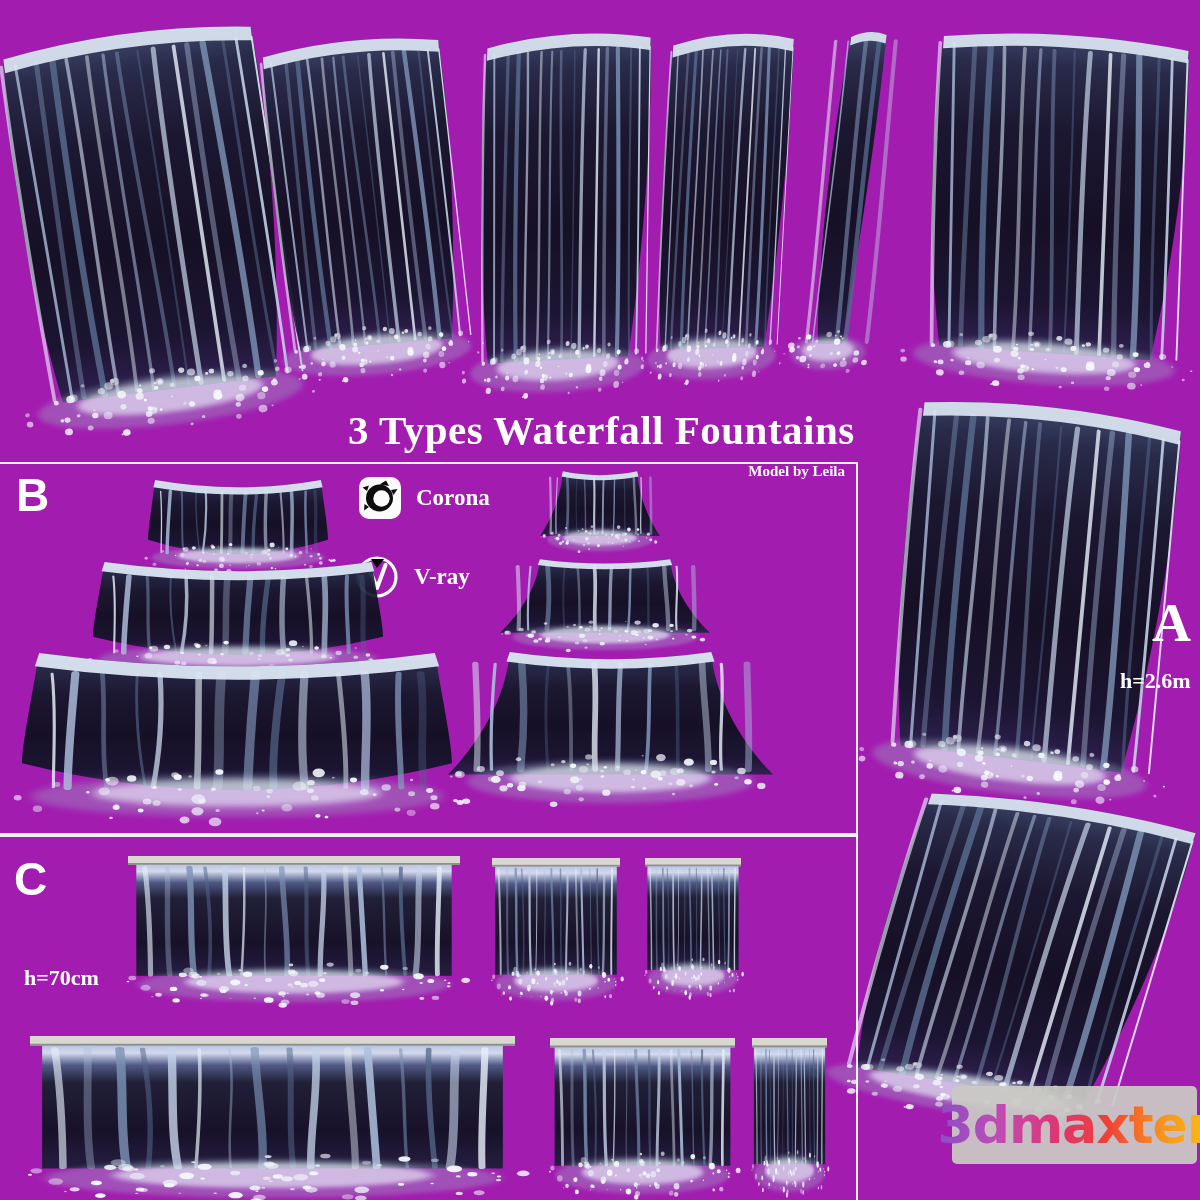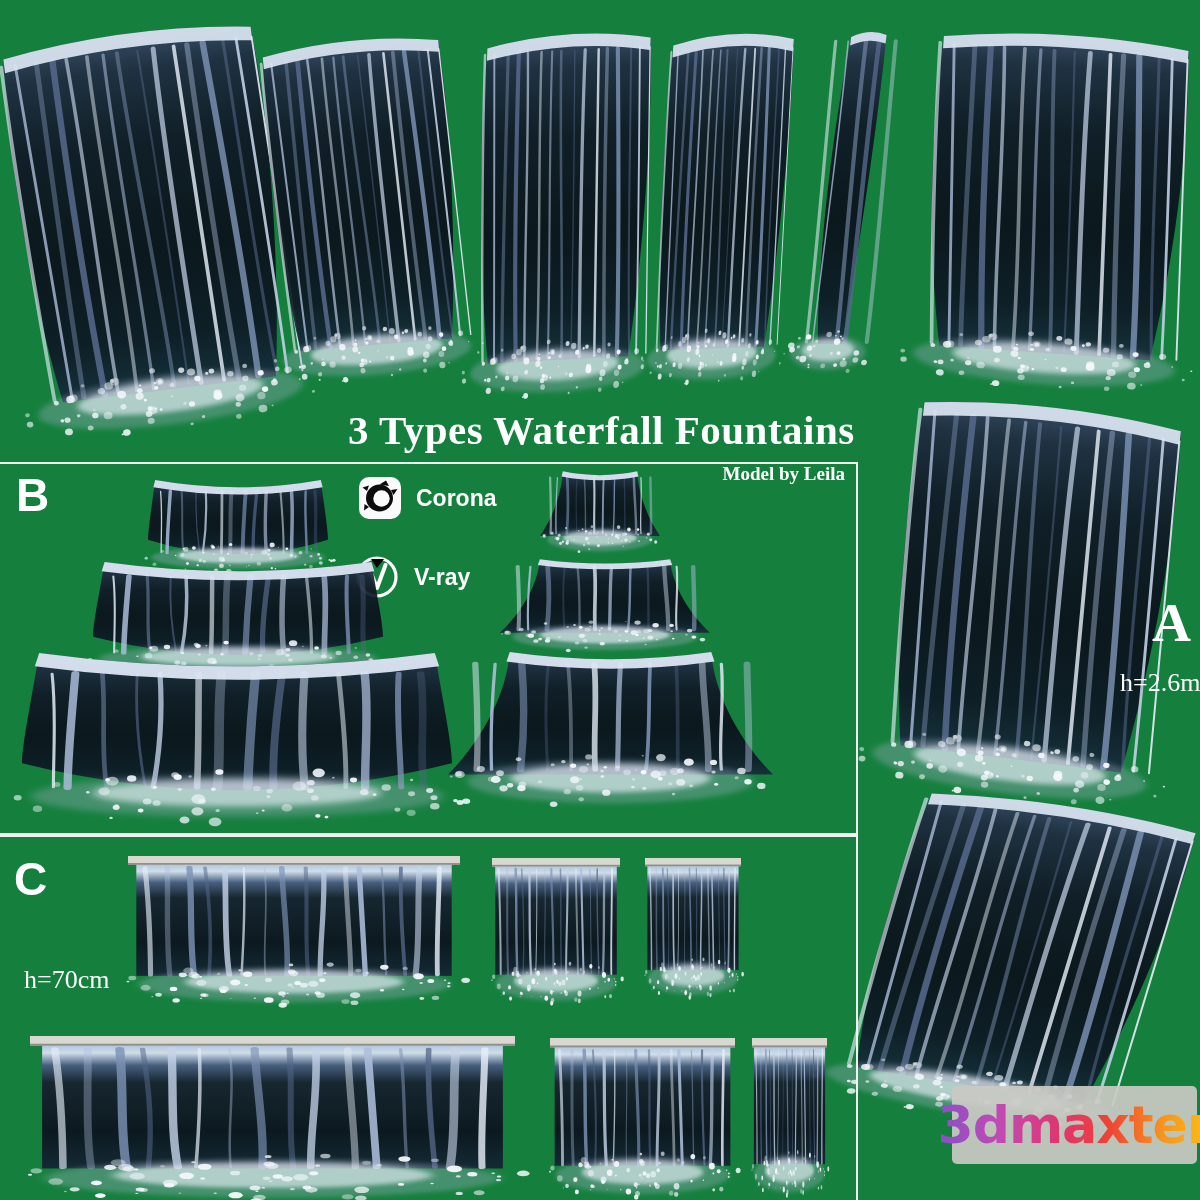--- a/index.html
+++ b/index.html
@@ -1,27 +1,27 @@
 <!DOCTYPE html>
 <html><head>
 <meta charset="utf-8">
 <style>
   html,body{margin:0;padding:0;background:#000;}
-  .stage{position:relative;width:1200px;height:1200px;background:#15803d;overflow:hidden;
+  .stage{position:relative;width:1200px;height:1200px;background:#a21caf;overflow:hidden;
          font-family:"Liberation Serif",serif;color:#fff;}
   .abs{position:absolute;}
   .wf{position:absolute;overflow:visible;}
   .panel{position:absolute;border:2px solid #f2f2f2;background:transparent;}
   .title{font-weight:700;font-size:41px;letter-spacing:.5px;white-space:nowrap;}
-  .credit{font-weight:700;font-size:19px;text-align:right;white-space:nowrap;}
+  .credit{font-weight:700;font-size:15px;text-align:right;white-space:nowrap;}
   .seclabel-sans{font-family:"Liberation Sans",sans-serif;font-weight:700;font-size:46px;line-height:1;}
   .seclabel-serif{font-weight:700;font-size:54px;line-height:1;}
-  .hnote{font-weight:400;font-size:26px;white-space:nowrap;}
+  .hnote{font-weight:700;font-size:22px;white-space:nowrap;}
   .renderer-row{position:absolute;display:flex;align-items:center;gap:14px;}
-  .renderer-label{font-family:Liberation Sans, sans-serif;font-weight:700;font-size:23px;}
+  .renderer-label{font-family:Liberation Serif, serif;font-weight:700;font-size:23px;}
   .wm{position:absolute;left:952px;top:1086px;width:245px;height:78px;border-radius:5px;
       background:rgba(201,201,196,.93);display:flex;align-items:center;justify-content:center;text-align:center;}
   .wm-text{font-family:"DejaVu Sans",sans-serif;font-weight:800;font-size:52px;letter-spacing:-1px;
       background:linear-gradient(90deg,#8a4fc8 0%,#c04ab4 22%,#e0356e 45%,#ef4136 62%,#f7941d 82%,#fdc010 100%);
       -webkit-background-clip:text;background-clip:text;-webkit-text-fill-color:transparent;color:transparent;}
 </style>
 </head>
 <body>
 
 <svg width="0" height="0" style="position:absolute" aria-hidden="true">

